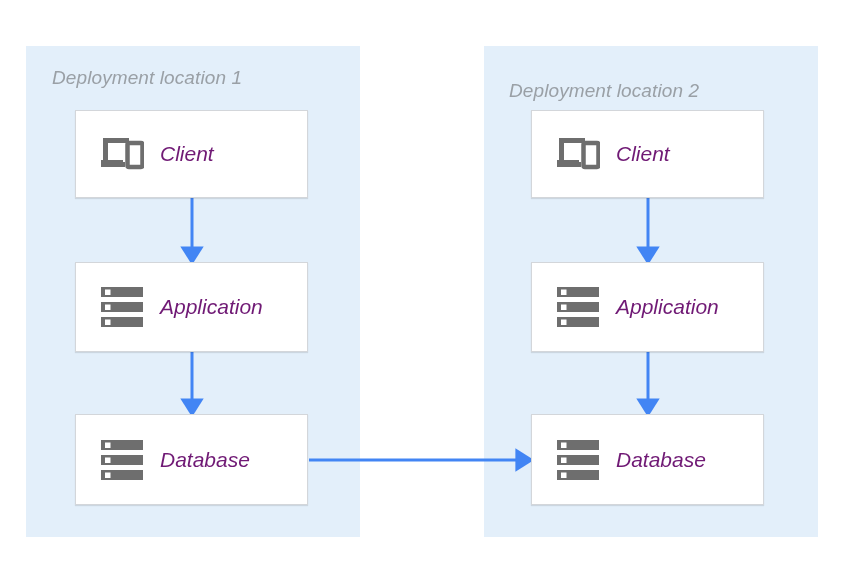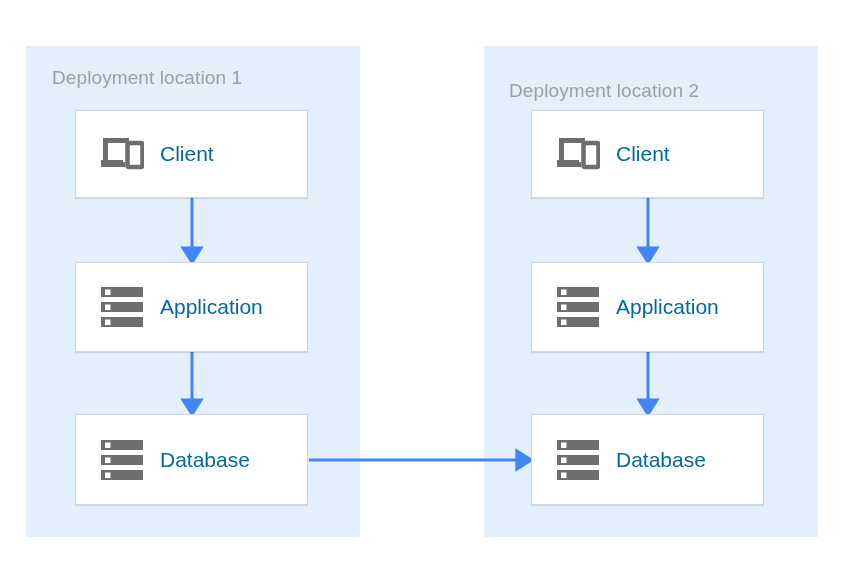--- a/index.html
+++ b/index.html
@@ -9,20 +9,21 @@
   }
   body {
     font-family: "Liberation Sans", sans-serif;
   }
   #diagram {
     position: relative;
     width: 852px;
     height: 578px;
     background: #ffffff;
     overflow: hidden;
+    font-style: italic;
   }
   .zone {
     position: absolute;
     background: #E3EFFA;
   }
   .zone-title {
     position: absolute;
     font-size: 19px;
     color: #9AA0A6;
     letter-spacing: 0.1px;
@@ -43,21 +44,21 @@
     width: 52px;
     height: 48px;
     margin-left: 20px;
     margin-right: 12px;
     display: flex;
     align-items: center;
     justify-content: center;
   }
   .node-label {
     font-size: 21px;
-    color: #0369a1;
+    color: #701a75;
     white-space: nowrap;
     font-family: "Liberation Sans", sans-serif;
   }
   svg.edges {
     position: absolute;
     left: 0;
     top: 0;
     width: 852px;
     height: 578px;
     pointer-events: none;

